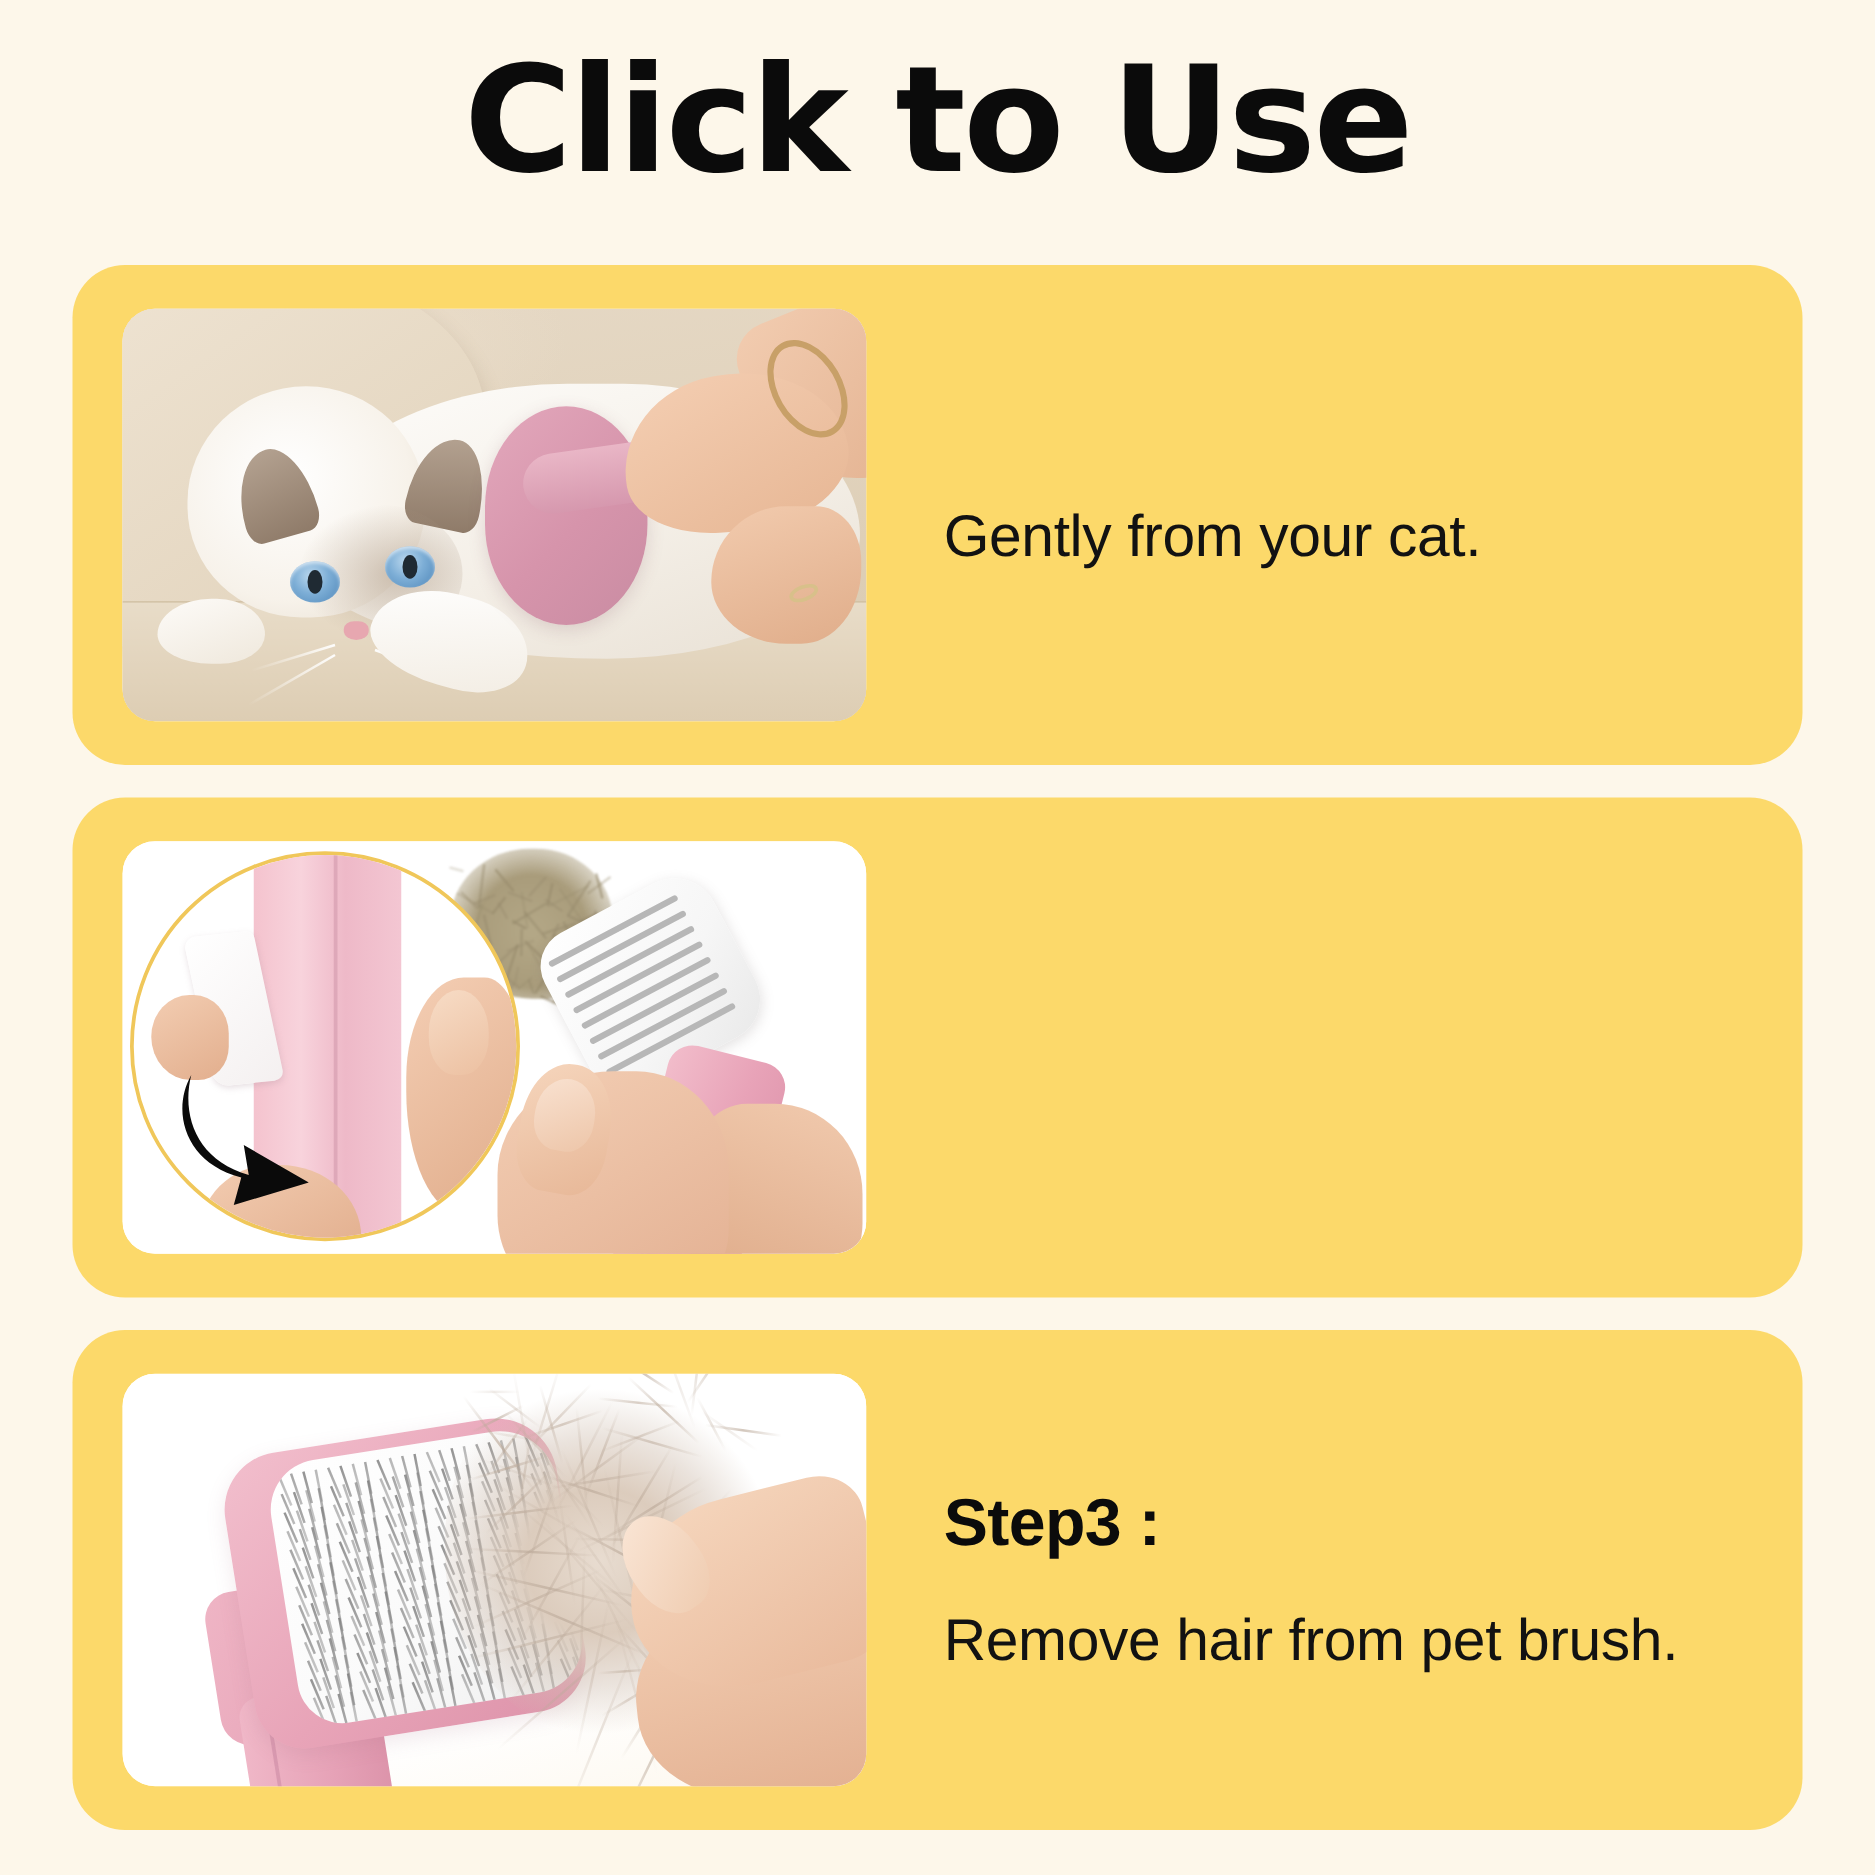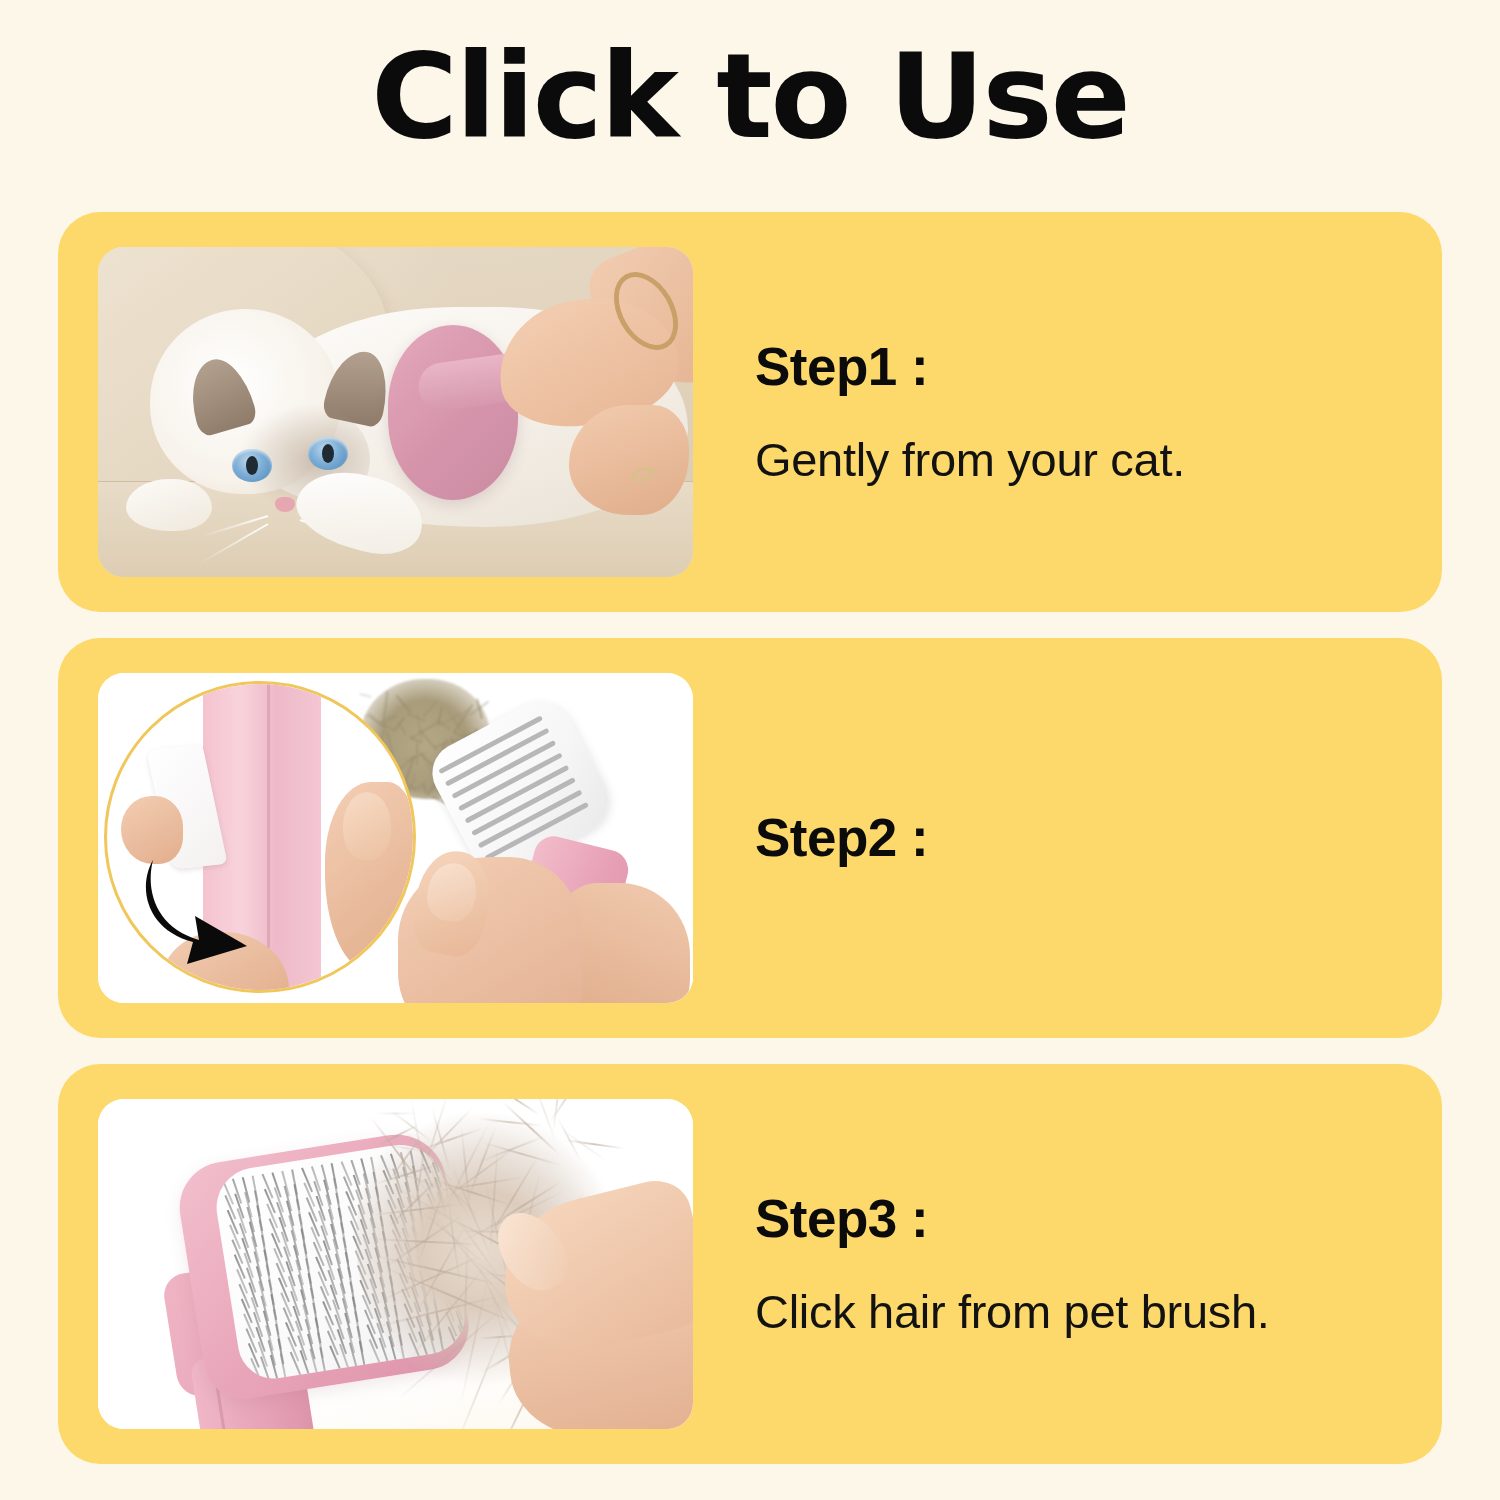--- a/index.html
+++ b/index.html
@@ -501,21 +501,20 @@
     <div class="ph1-brush-head"></div>
     <div class="ph1-brush-handle"></div>
     <div class="ph1-arm"></div>
     <div class="ph1-hand"></div>
     <div class="ph1-bracelet"></div>
     <div class="ph1-hand2"></div>
     <div class="ph1-ring"></div>
   </div>
 
   <div class="step-text">
-    <div class="step-heading">Step1 :</div>
     <div class="step-body">Gently from your cat.</div>
   </div>
 </div>
 
 <div class="step-card" id="step-card-2">
 
   <div class="step-photo">
     <div class="ph2-bg"></div>
 
     <div class="ph2-fur">
@@ -607,21 +606,20 @@
       <div class="ph2-c-finger-r"></div>
       <div class="ph2-c-nail"></div>
       <div class="ph2-c-finger-b"></div>
       <svg class="ph2-arrow" width="120" height="115" viewBox="0 0 120 115">
         <path d="M10 8 C2 40, 14 76, 56 88 L52 64 L104 94 L44 112 L50 90 C4 78, -6 36, 10 8 Z" fill="#0A0A0A"></path>
       </svg>
     </div>
   </div>
 
   <div class="step-text">
-    <div class="step-heading">Step2 :</div>
   </div>
 </div>
 
 <div class="step-card" id="step-card-3">
 
   <div class="step-photo">
     <div class="ph3-bg"></div>
 
     <div class="ph3-neck"></div>
     <div class="ph3-handle"></div>
@@ -1009,15 +1007,15 @@
         <div class="ph3-hair" style="left: 73px; top: 101px; width: 97px; transform: rotate(-127deg); opacity: 0.77;"></div>
       </div>
 
     <div class="ph3-finger2"></div>
     <div class="ph3-finger"></div>
     <div class="ph3-nail"></div>
   </div>
 
   <div class="step-text">
     <div class="step-heading">Step3 :</div>
-    <div class="step-body">Click hair from pet brush.</div>
+    <div class="step-body">Remove hair from pet brush.</div>
   </div>
 </div>
 
 </body></html>

